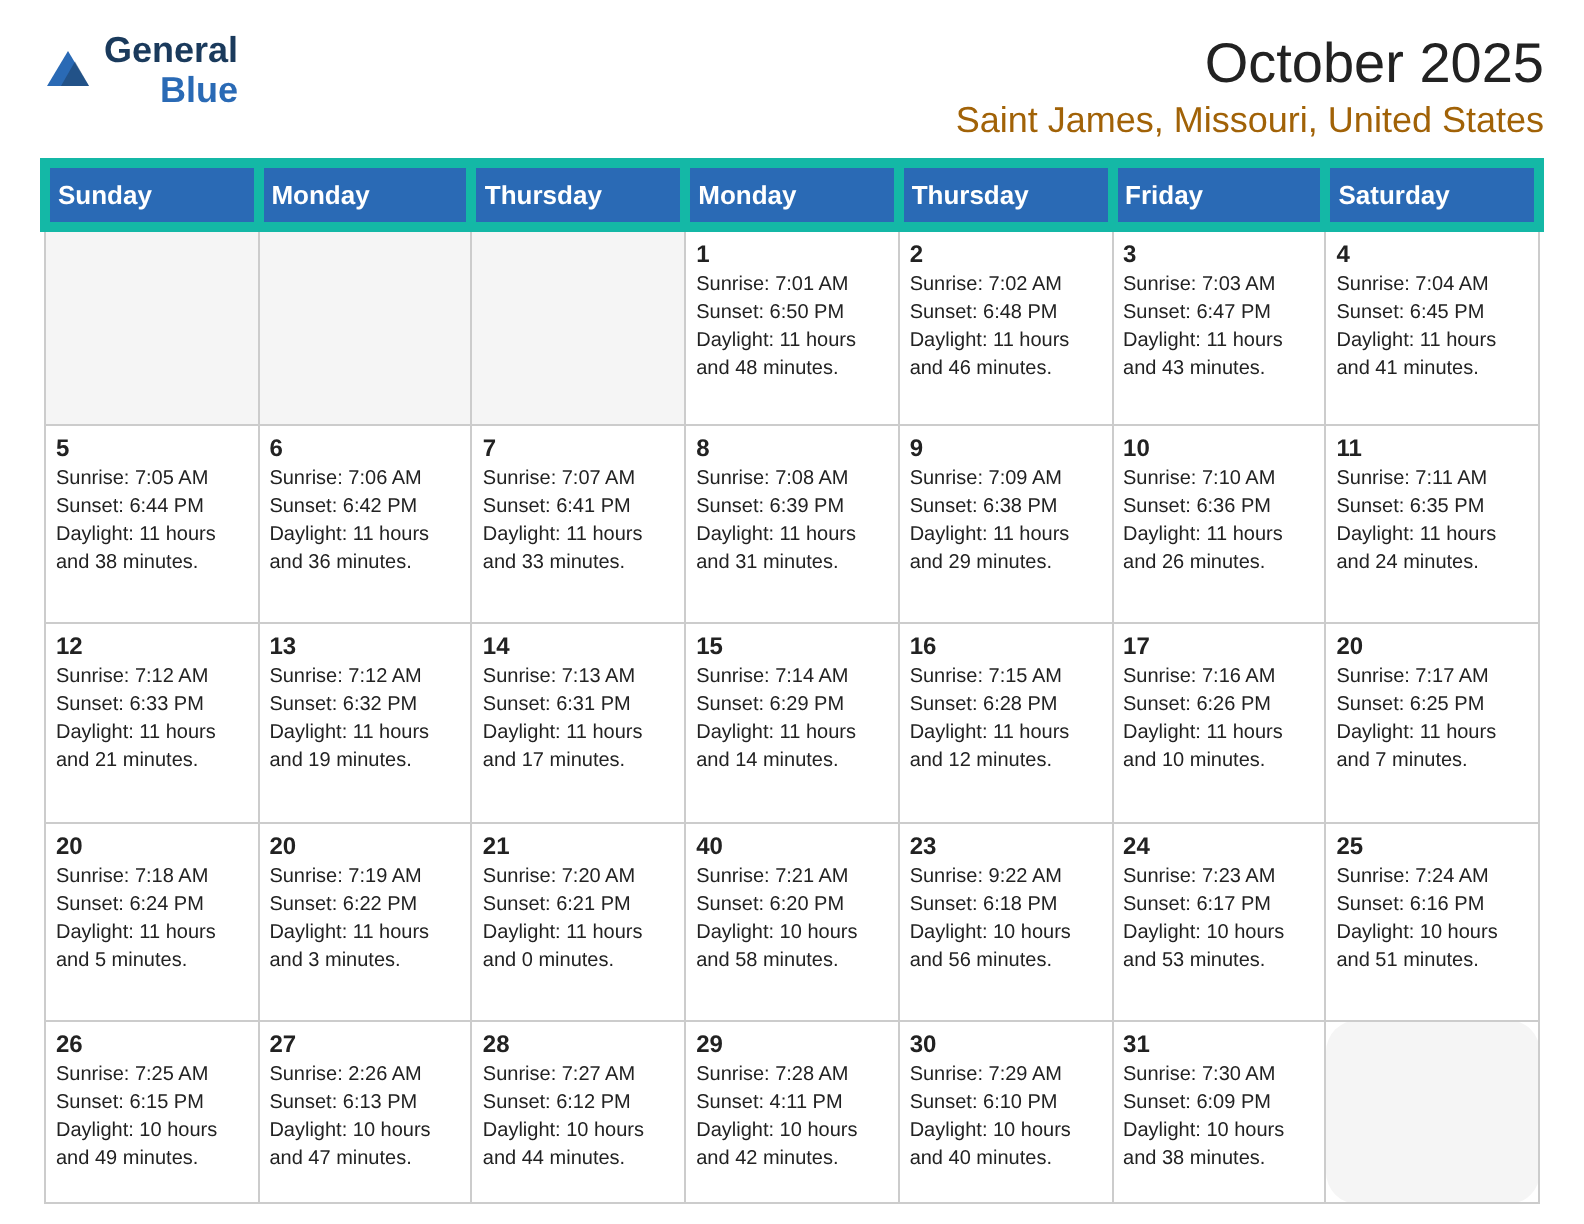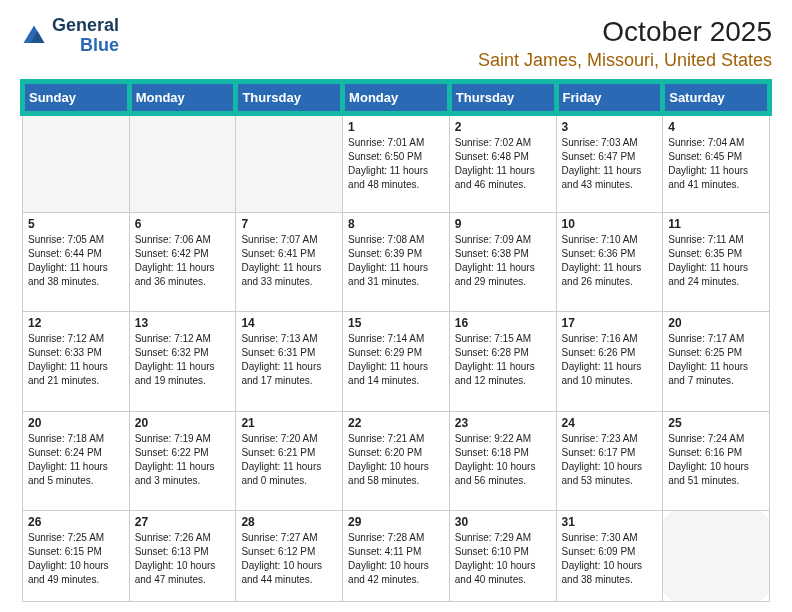--- a/index.html
+++ b/index.html
@@ -284,21 +284,21 @@
 and 3 minutes.</div>
           </td>
           <td>
             <span class="day-num">21</span>
             <div class="day-info">Sunrise: 7:20 AM
 Sunset: 6:21 PM
 Daylight: 11 hours
 and 0 minutes.</div>
           </td>
           <td>
-            <span class="day-num">22</span>
+            <span class="day-num">40</span>
             <div class="day-info">Sunrise: 7:21 AM
 Sunset: 6:20 PM
 Daylight: 10 hours
 and 58 minutes.</div>
           </td>
           <td>
             <span class="day-num">23</span>
             <div class="day-info">Sunrise: 9:22 AM
 Sunset: 6:18 PM
 Daylight: 10 hours
@@ -322,21 +322,21 @@
         <tr>
           <td>
             <span class="day-num">26</span>
             <div class="day-info">Sunrise: 7:25 AM
 Sunset: 6:15 PM
 Daylight: 10 hours
 and 49 minutes.</div>
           </td>
           <td>
             <span class="day-num">27</span>
-            <div class="day-info">Sunrise: 7:26 AM
+            <div class="day-info">Sunrise: 2:26 AM
 Sunset: 6:13 PM
 Daylight: 10 hours
 and 47 minutes.</div>
           </td>
           <td>
             <span class="day-num">28</span>
             <div class="day-info">Sunrise: 7:27 AM
 Sunset: 6:12 PM
 Daylight: 10 hours
 and 44 minutes.</div>

